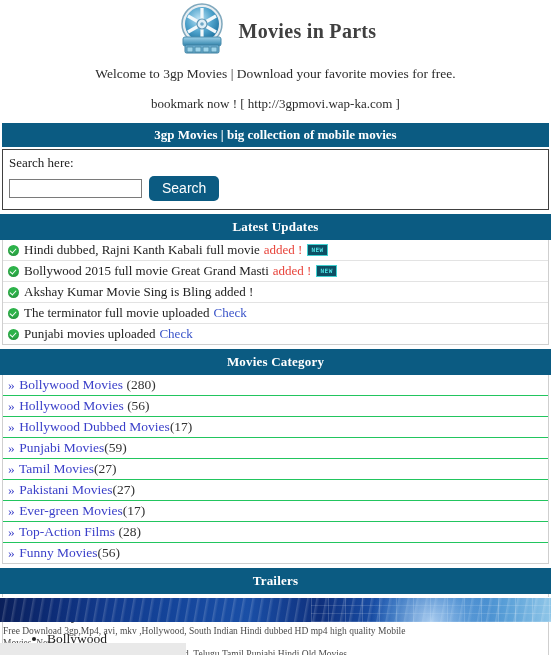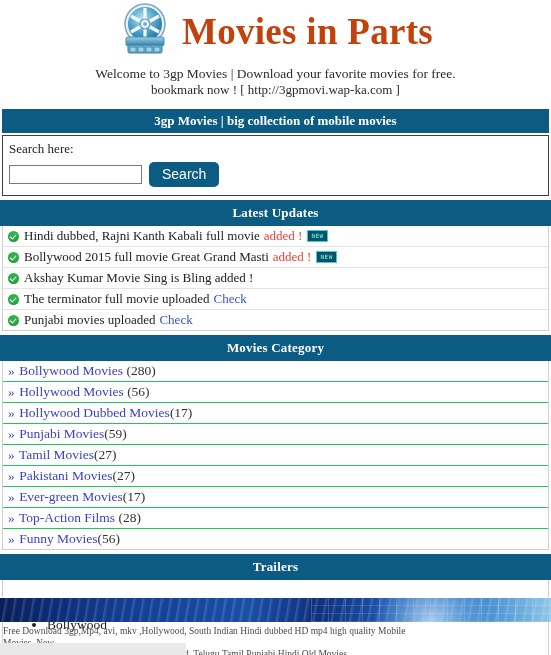--- a/index.html
+++ b/index.html
@@ -30,36 +30,37 @@
     height: 58px;
   }
   .reel {
     width: 58px;
     height: 56px;
     position: relative;
     flex: 0 0 auto;
   }
   .logo-text {
     font-family: "Liberation Serif", "DejaVu Serif", serif;
-    font-size: 37px;
+    font-size: 20px;
     font-weight: bold;
-    color: #c2410c;
+    color: #404040;
     letter-spacing: 0.3px;
     text-shadow: 1px 1px 0 rgba(255,255,255,0.6);
     line-height: 1;
     white-space: nowrap;
   }
   .welcome-line {
     font-size: 13.5px;
     color: #2b2b2b;
     margin-top: 6px;
   }
   .bookmark-line {
     font-size: 13px;
     color: #2b2b2b;
+    margin-top: 14px;
     margin-bottom: 11px;
   }
 
   
   .panel {
     margin: 0 2px 4px 2px;
     border: 1px solid #cfcfcf;
     border-top: none;
     background: #fff;
   }

